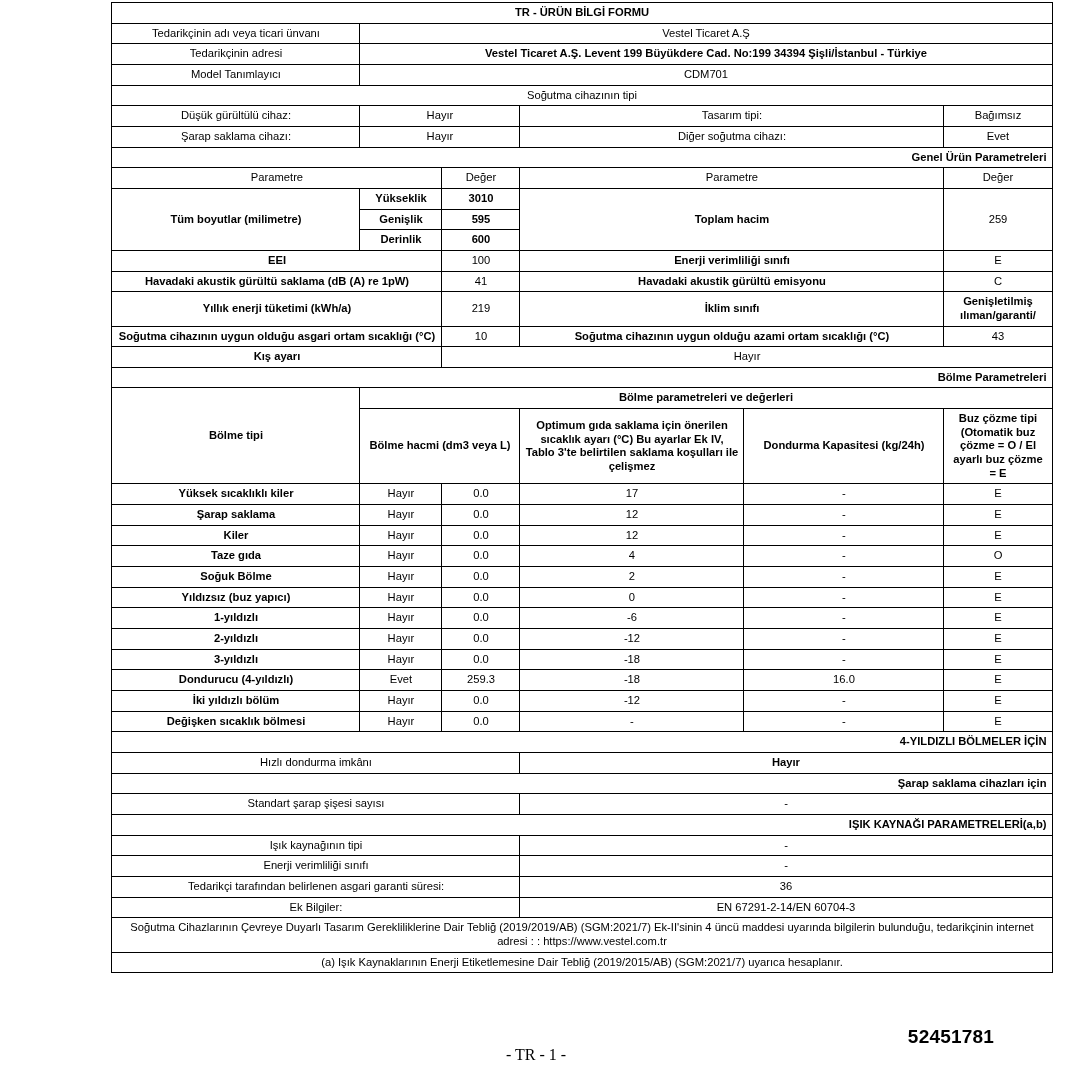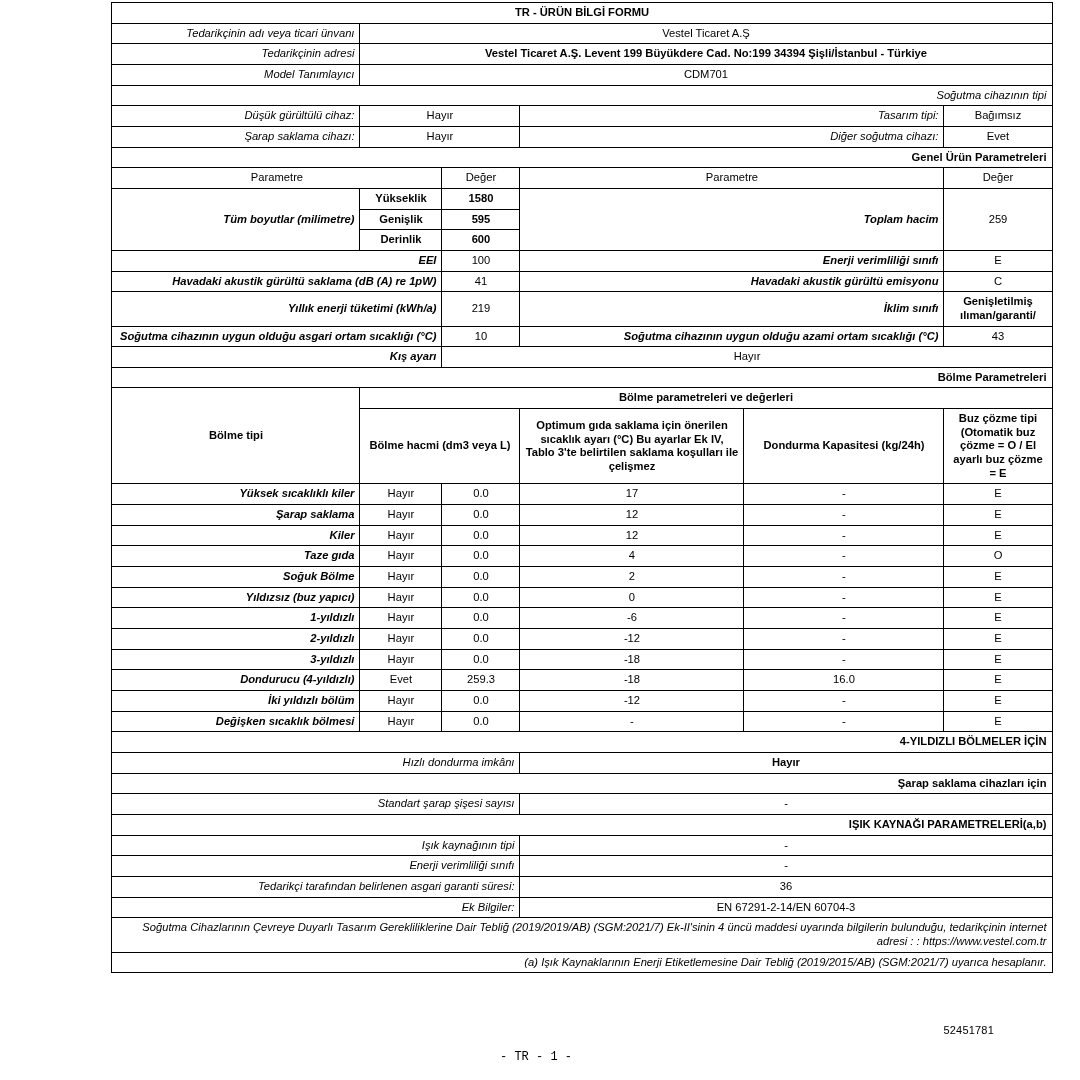--- a/index.html
+++ b/index.html
@@ -31,21 +31,21 @@
   }
   table.doc td {
     border: 1px solid #000000;
     font-size: 11.2px;
     line-height: 1.22;
     padding: 3px 5px;
     vertical-align: middle;
     word-wrap: break-word;
   }
   .c { text-align: center; }
-  .l { text-align: right; font-style: italic; }
+  .l { text-align: center; }
   .b { font-weight: bold; }
   .hdr {
     text-align: center;
     font-weight: bold;
     font-size: 12px;
   }
   .section {
     text-align: right;
     font-weight: bold;
     font-size: 11.6px;
@@ -55,29 +55,29 @@
   .tiny {
     font-size: 10.4px;
     line-height: 1.25;
   }
   .footer {
     position: absolute;
     left: 0;
     bottom: 16px;
     width: 988px;
     text-align: center;
-    font-size: 12px;
-    font-family: Liberation Mono, monospace;
+    font-size: 16px;
+    font-family: Liberation Serif, serif;
   }
   .serial {
     position: absolute;
     right: 128px;
-    bottom: 44px;
-    font-size: 11px;
-    font-weight: normal;
+    bottom: 32px;
+    font-size: 19px;
+    font-weight: bold;
     letter-spacing: 0.2px;
   }
   .note-cell {
     font-size: 10.6px;
     line-height: 1.3;
     padding: 5px 6px;
   }
 </style>
 </head>
 <body>
@@ -139,21 +139,21 @@
     <tr>
       <td colspan="2" class="c">Parametre</td>
       <td class="c">Değer</td>
       <td colspan="2" class="c">Parametre</td>
       <td class="c">Değer</td>
     </tr>
 
     <tr>
       <td rowspan="3" class="l b">Tüm boyutlar (milimetre)</td>
       <td class="c b">Yükseklik</td>
-      <td class="c b">1580</td>
+      <td class="c b">3010</td>
       <td rowspan="3" colspan="2" class="l b">Toplam hacim</td>
       <td rowspan="3" class="c">259</td>
     </tr>
     <tr>
       <td class="c b">Genişlik</td>
       <td class="c b">595</td>
     </tr>
     <tr>
       <td class="c b">Derinlik</td>
       <td class="c b">600</td>

